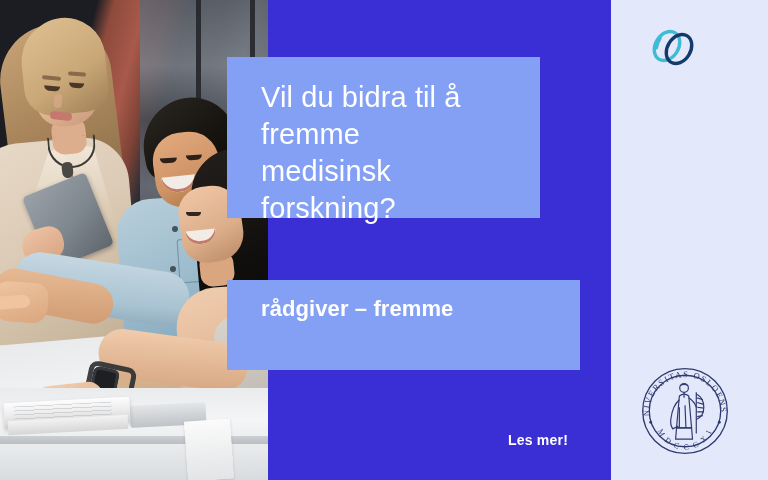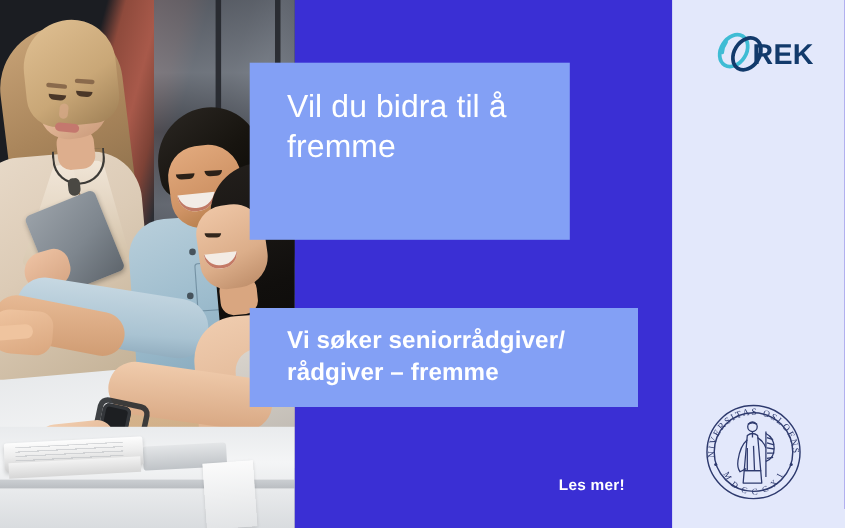--- a/index.html
+++ b/index.html
@@ -291,21 +291,21 @@
   }
 
   
   .card {
     position: absolute;
     background: #83a0f5;
     box-sizing: border-box;
   }
   .card-headline {
     left: 227px; top: 57px;
-    width: 291px; height: 161px;
+    width: 313px; height: 161px;
     padding: 22px 54px 0 34px;
   }
   .card-headline .t {
     color: #ffffff;
     font-size: 29px;
     line-height: 37px;
     font-weight: 400;
     letter-spacing: .1px;
   }
   .card-job {
@@ -421,39 +421,38 @@
     <div class="ph-layer book"></div>
     <div class="ph-layer book-lines"></div>
     <div class="ph-layer book2"></div>
     <div class="ph-layer paper-r"></div>
   </div>
 
   <div class="blue-panel"></div>
 
   <div class="card card-headline">
     <div class="t">Vil du bidra til å fremme</div>
+    <div class="t">medisinsk forskning?</div>
   </div>
 
   <div class="card card-job">
-    <div class="t">Vi søker seniorrådgiver/</div>
     <div class="t">rådgiver – fremme</div>
   </div>
 
   <div class="cta">Les mer!</div>
 
   <div class="light-panel"></div>
 
   <div class="rek-logo">
     <svg width="96" height="46" viewBox="0 0 96 46">
       <ellipse cx="19" cy="20" rx="15.5" ry="11.5" transform="rotate(-58 19 20)" fill="none" stroke="#3fbcd4" stroke-width="3.4"></ellipse>
       <ellipse cx="31" cy="23" rx="15.5" ry="11.5" transform="rotate(-58 31 23)" fill="none" stroke="#123a6b" stroke-width="3.4"></ellipse>
       <path d="M12 12 a15.5 11.5 0 0 1 10 -2" transform="rotate(-58 19 20)" fill="none" stroke="#3fbcd4" stroke-width="3.4" stroke-linecap="round"></path>
     </svg>
   </div>
-  <div class="rek-text">REK</div>
 
   <div class="uio-seal">
     <svg width="94" height="94" viewBox="0 0 100 100">
       <defs>
         <path id="arcTop" d="M 12,52 A 38,38 0 0 1 88,52" fill="none"></path>
         <path id="arcBot" d="M 19,60 A 31,31 0 0 0 81,60" fill="none"></path>
       </defs>
       <circle cx="50" cy="50" r="45" fill="none" stroke="#2e3a6e" stroke-width="1.4"></circle>
       <circle cx="50" cy="50" r="38" fill="none" stroke="#2e3a6e" stroke-width="1.4"></circle>
       <text font-family="'Liberation Serif', serif" font-size="9.2" fill="#2e3a6e" letter-spacing="1.5">

